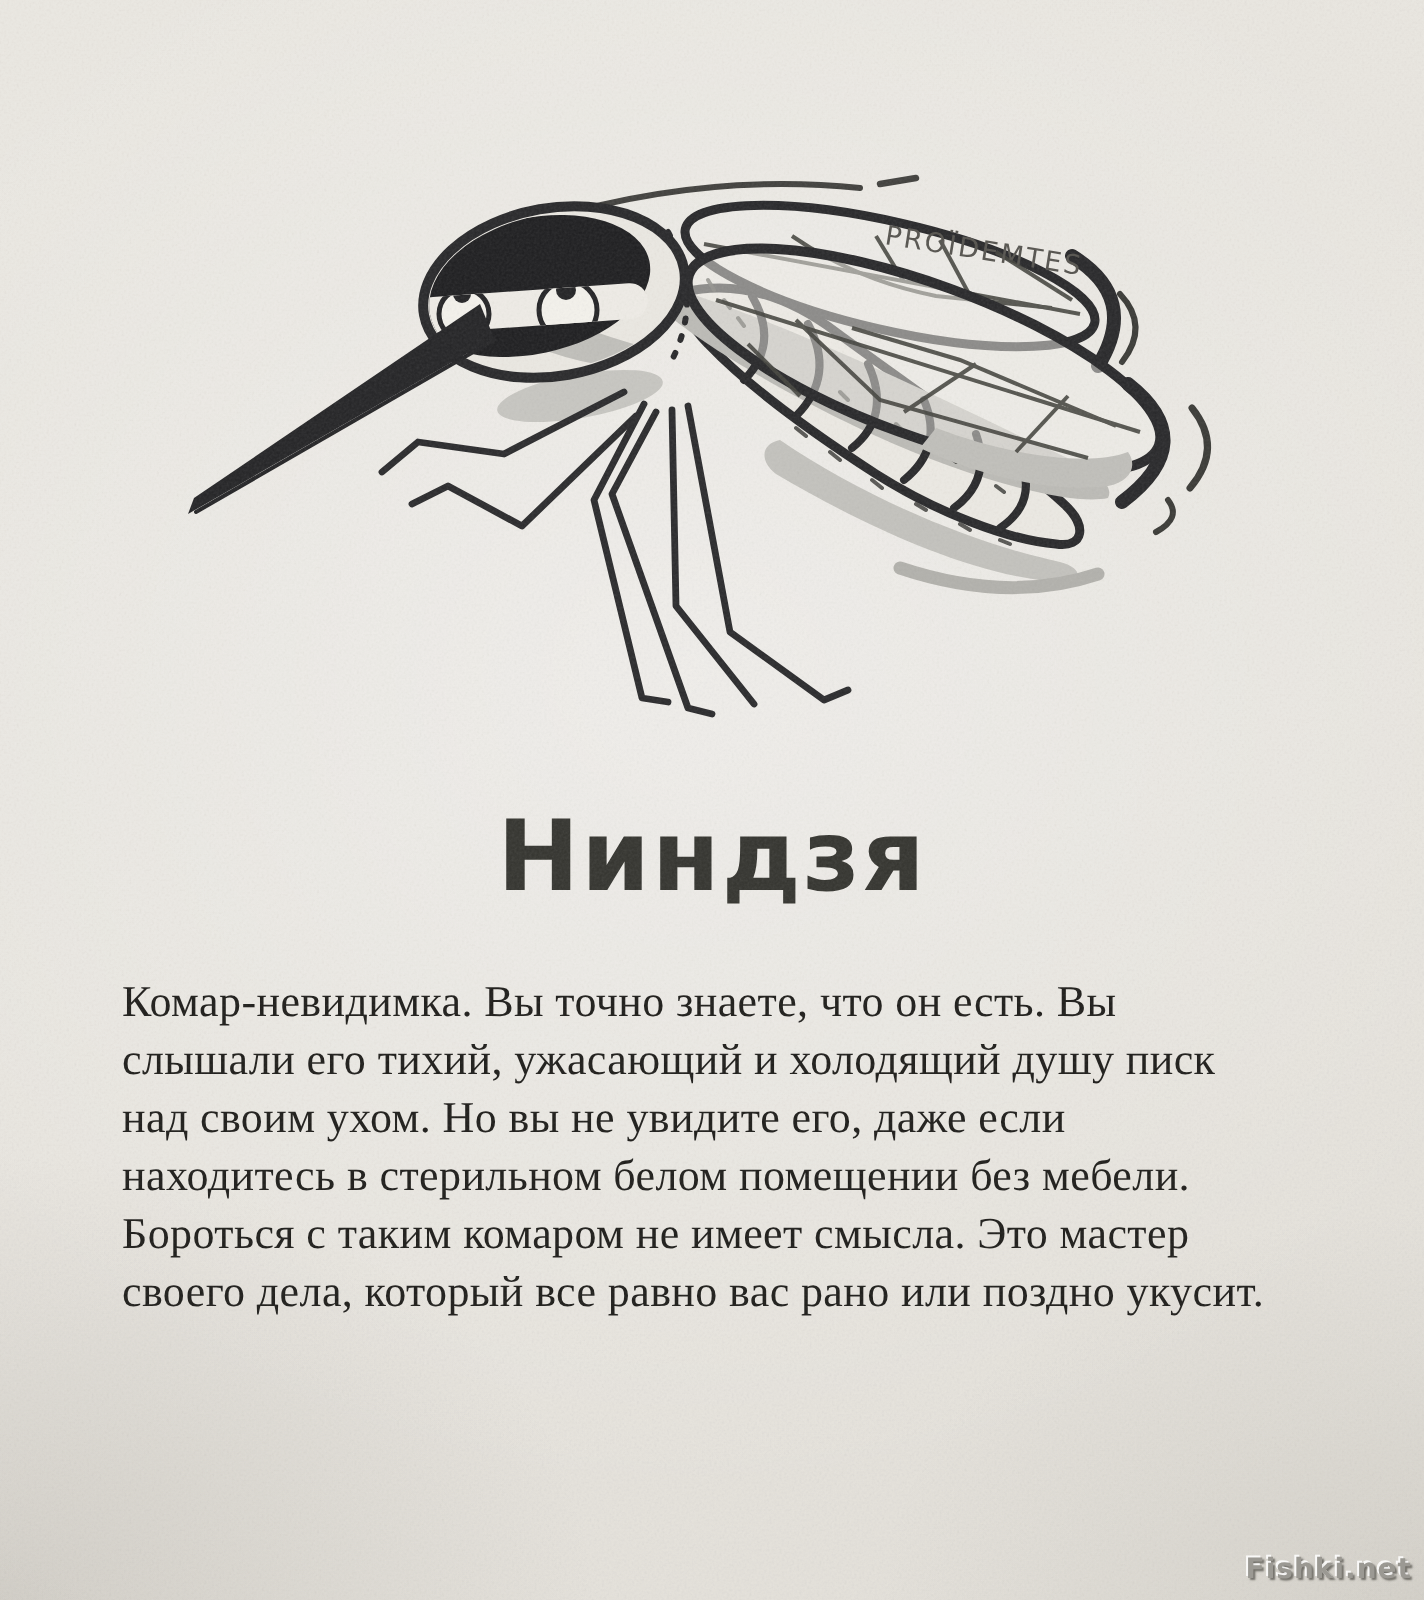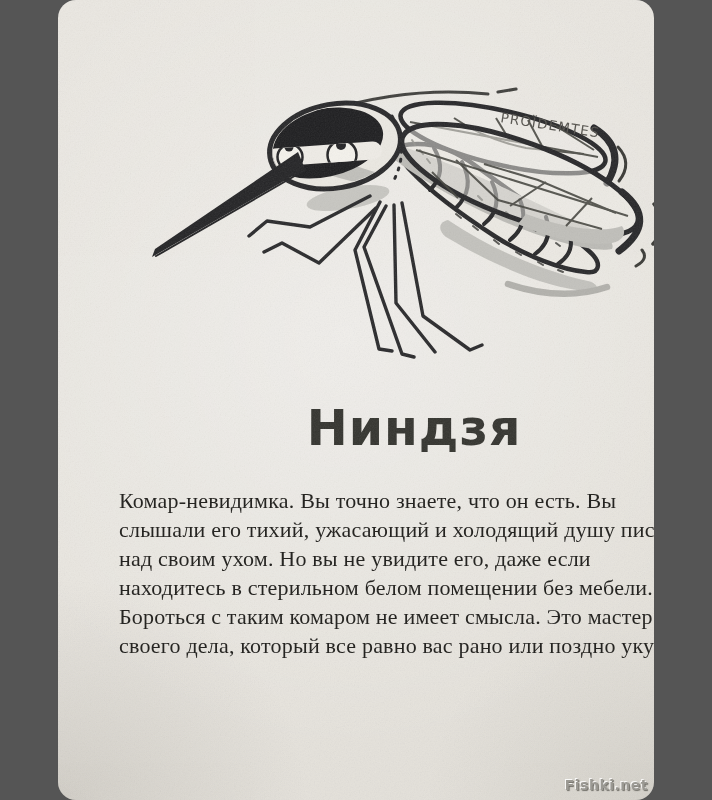--- a/index.html
+++ b/index.html
@@ -1,25 +1,24 @@
 <!DOCTYPE html>
 <html><head>
 <meta charset="utf-8">
 <style>
   html,body{margin:0;padding:0;background:#555;}
   .page{
     position:relative;
-    width:596px;height:800px;
+    width:712px;height:800px;
     margin:0 auto;
     background:
       radial-gradient(120% 95% at 48% 42%, rgba(255,255,255,0.35) 0%, rgba(255,255,255,0) 55%),
       linear-gradient(155deg,#ebe8e2 0%, #e8e5df 55%, #e2dfd8 100%);
     overflow:hidden;
     font-family:"Liberation Serif", serif;
-    border-radius:18px;
   }
   .page::after{
     content:"";position:absolute;inset:0;pointer-events:none;
     background:
       radial-gradient(60% 40% at 0% 100%, rgba(90,84,72,0.14) 0%, rgba(0,0,0,0) 70%),
       radial-gradient(55% 35% at 100% 100%, rgba(90,84,72,0.10) 0%, rgba(0,0,0,0) 70%),
       radial-gradient(140% 110% at 50% 40%, rgba(0,0,0,0) 62%, rgba(95,88,76,0.12) 100%);
   }
   .grain{position:absolute;inset:0;width:712px;height:800px;pointer-events:none;z-index:9;}
   .illu{position:absolute;left:0;top:0;width:712px;height:470px;z-index:2;}

